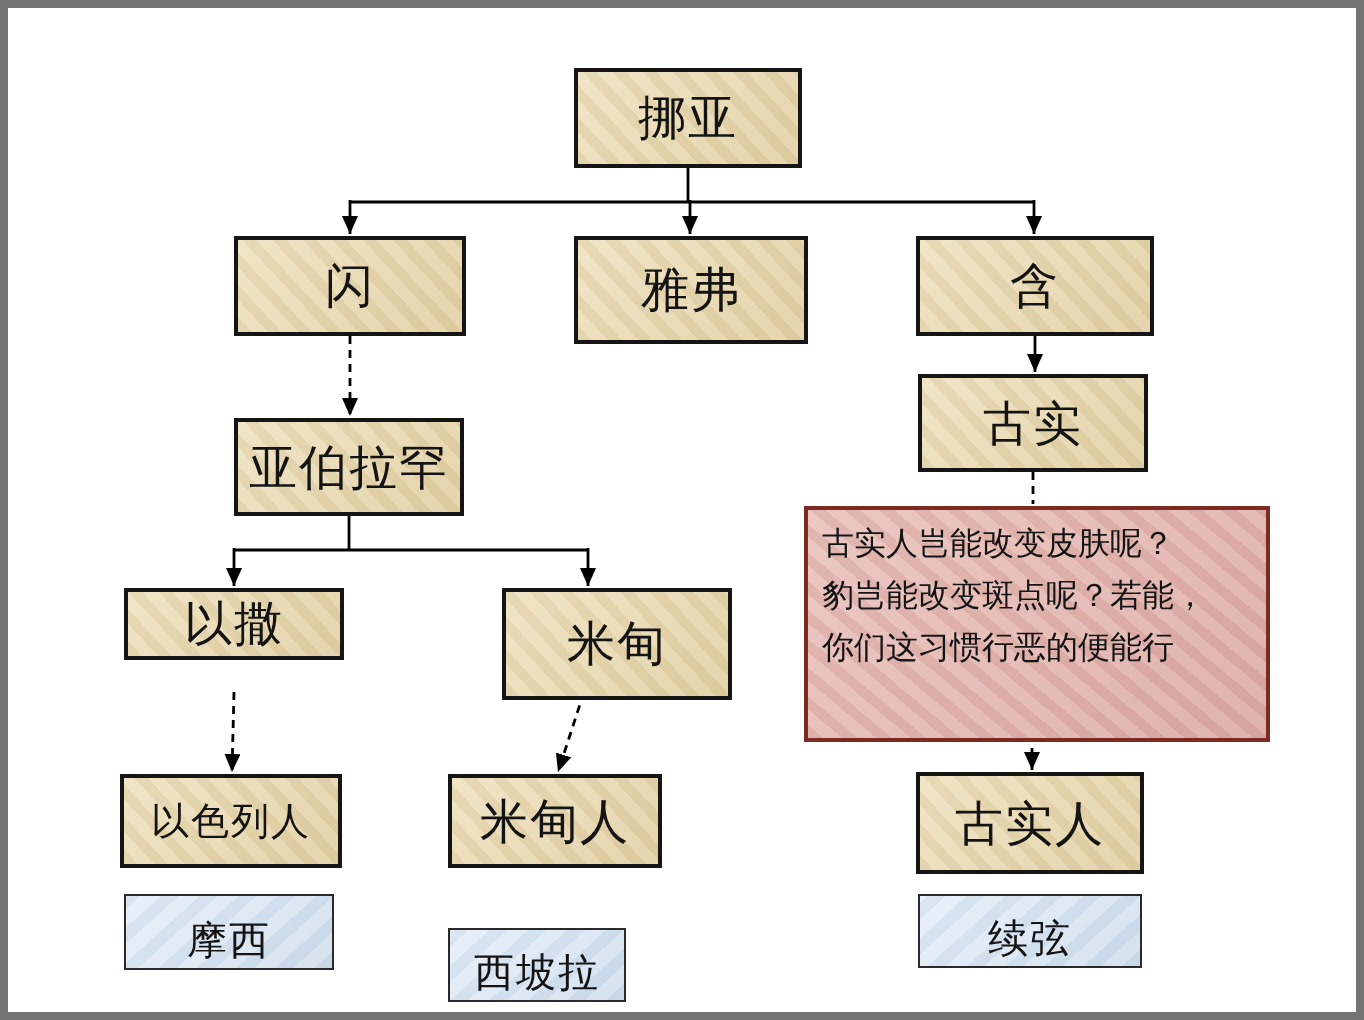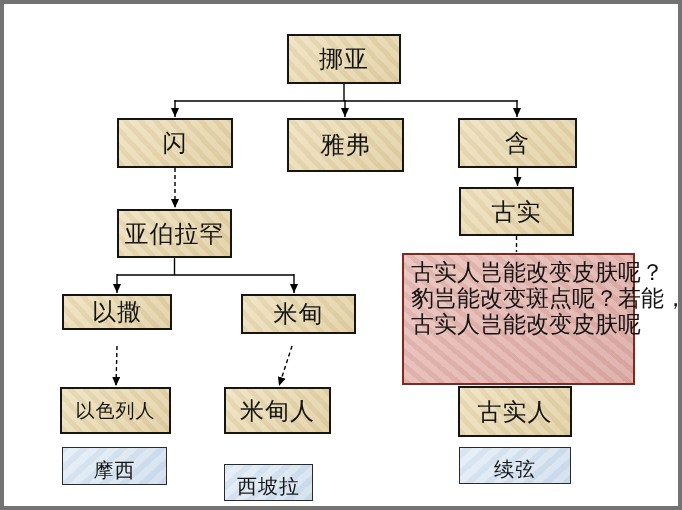--- a/index.html
+++ b/index.html
@@ -19,27 +19,27 @@
   }
   .person{
     background:
       repeating-linear-gradient(-42deg, rgba(140,170,205,0.12) 0 6px, rgba(255,255,255,0.12) 6px 13px),
       linear-gradient(135deg,#e5eef7 0%,#dae6f2 55%,#cfdeec 100%);
     border:1px solid #2a2a2a;
     display:flex;align-items:flex-end;justify-content:center;
     font-size:20px;color:#141414;letter-spacing:1px;font-weight:500;
   }
   .quote{
-    left:398px;top:249px;width:233px;height:132px;
+    left:398px;top:249px;width:233px;height:118px;
     background:
       repeating-linear-gradient(40deg, rgba(160,80,75,0.10) 0 5px, rgba(255,255,255,0.08) 5px 11px),
       linear-gradient(135deg,#eac3bd 0%,#e4b8b2 55%,#ddaca6 100%);
     border:2px solid #7d2b22;
     padding:4px 7px;color:#141414;
-    font-size:23px;line-height:26px;font-weight:500;
+    font-size:16px;line-height:26px;font-weight:500;
   }
   .quote .cite{color:#8f8f8f;}
   .qline{white-space:nowrap;}
 </style>
 </head>
 <body>
 
 <div class="canvas">
 
   <svg class="connectors" viewBox="0 0 682 510" xmlns="http://www.w3.org/2000/svg">
@@ -89,28 +89,28 @@
   <div class="node" style="left:455px;top:183px;width:115px;height:49px">
     <span>古实</span>
   </div>
   <div class="node" style="left:113px;top:205px;width:115px;height:49px">
     <span>亚伯拉罕</span>
   </div>
 
   <div class="node" style="left:58px;top:290px;width:110px;height:36px">
     <span>以撒</span>
   </div>
-  <div class="node" style="left:237px;top:290px;width:115px;height:40px">
+  <div class="node" style="left:247px;top:290px;width:115px;height:56px">
     <span>米甸</span>
   </div>
 
   <div class="quote">
     <div class="qline">古实人岂能改变皮肤呢？</div>
     <div class="qline">豹岂能改变斑点呢？若能，</div>
-    <div class="qline">古实人岂能改变皮肤呢</div>
+    <div class="qline">你们这习惯行恶的便能行</div>
   </div>
 
   <div class="node" style="left:56px;top:383px;width:111px;height:47px;font-size:19px">
     <span>以色列人</span>
   </div>
   <div class="node" style="left:220px;top:383px;width:107px;height:47px">
     <span>米甸人</span>
   </div>
   <div class="node" style="left:454px;top:382px;width:114px;height:51px">
     <span>古实人</span>

